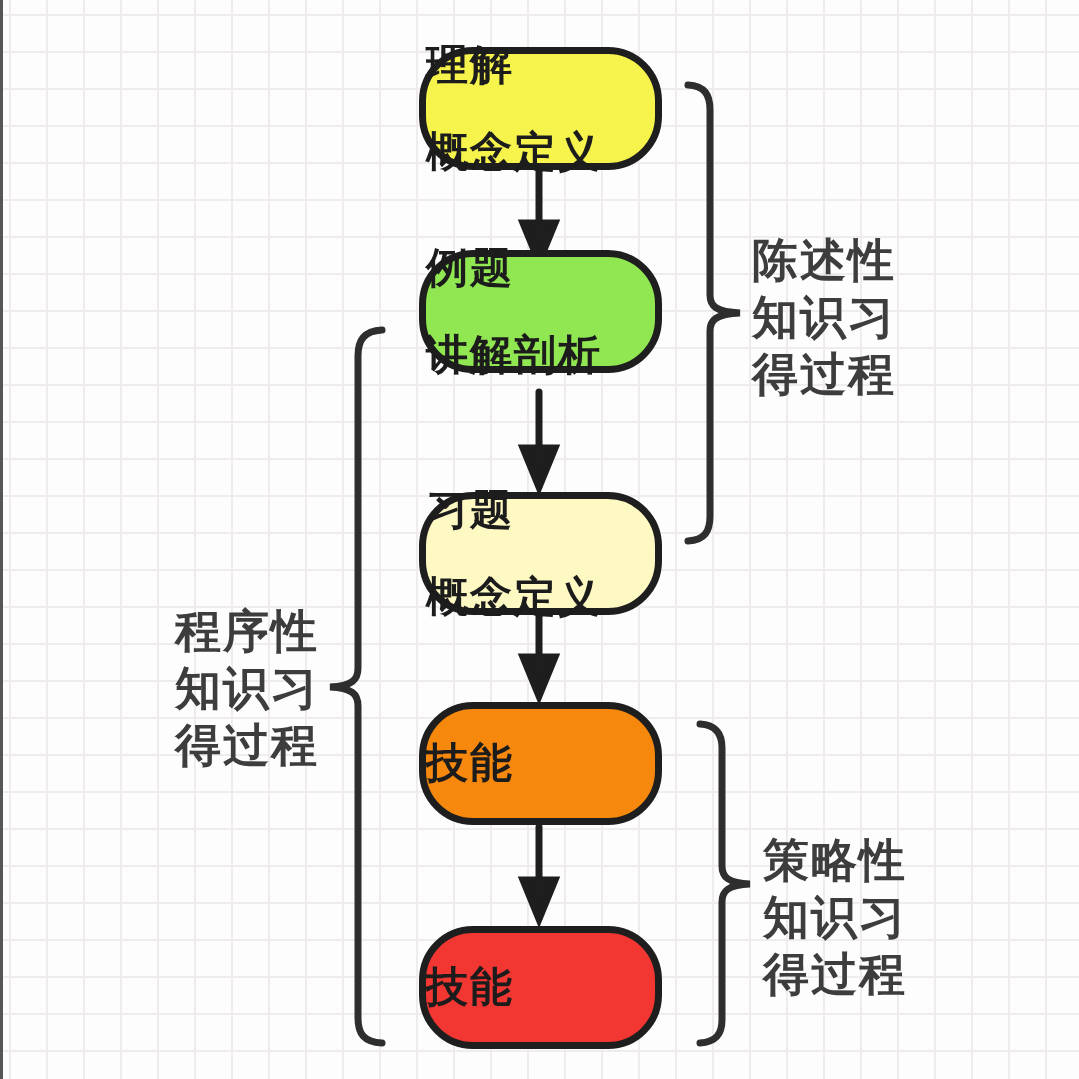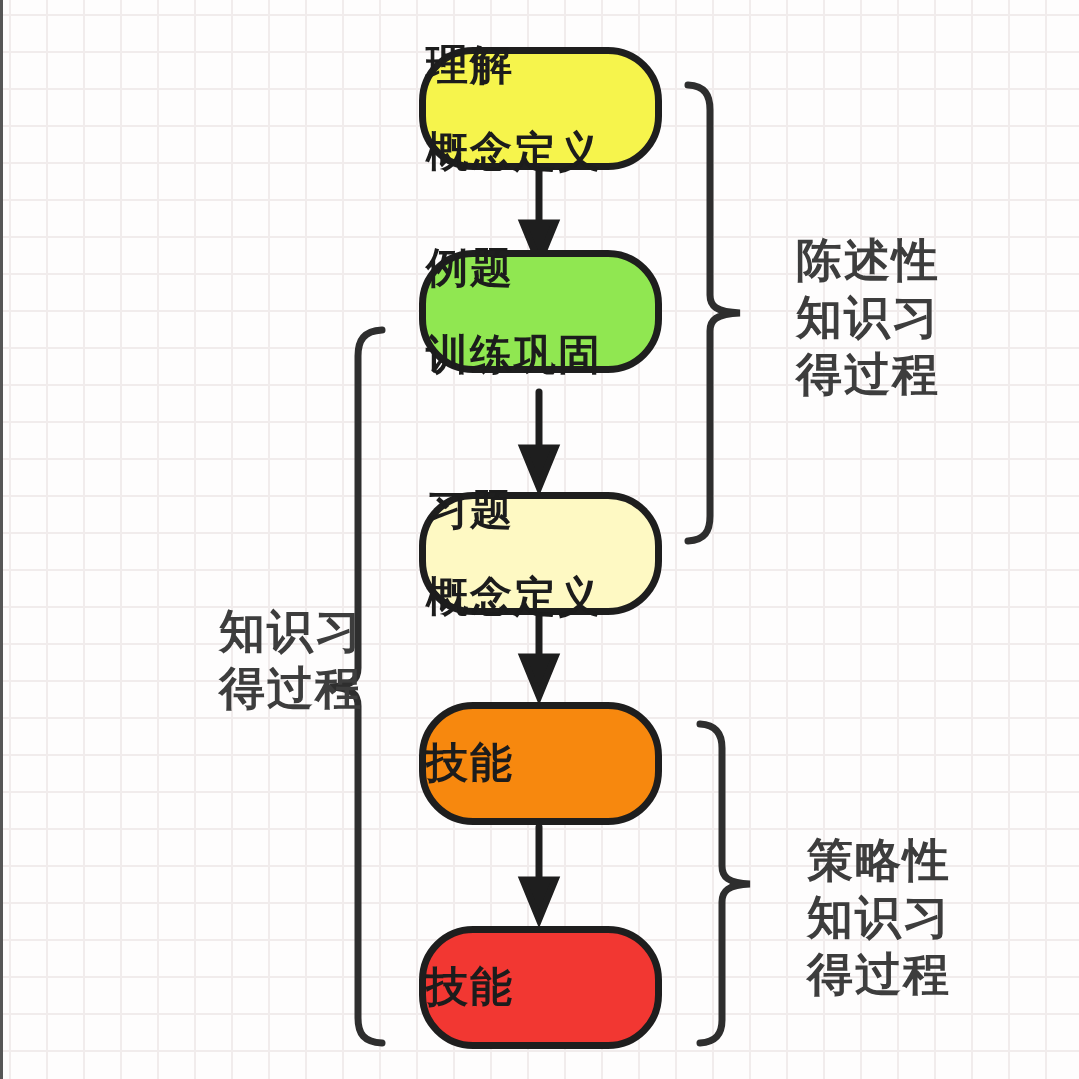--- a/index.html
+++ b/index.html
@@ -69,21 +69,21 @@
     font-size: 46px;
     font-weight: bold;
     line-height: 57px;
     color: #3d3d3d;
     letter-spacing: 2px;
     white-space: nowrap;
   }
   .label-declarative { left: 752px; top: 232px; }
   .label-procedural  { left: 175px; top: 603px; }
   .label-strategic   { left: 763px; top: 800px; margin-top: 32px; }
-  .side-label .line { display: block; padding-left: 44px; }
+  .side-label .line { display: block; }
 </style>
 </head>
 <body>
 
 <div class="canvas">
 
   <div class="grid-bg"></div>
   <div class="left-edge"></div>
 
   <svg class="connectors" viewBox="0 0 1079 1079" xmlns="http://www.w3.org/2000/svg">
@@ -111,39 +111,40 @@
 
     <path d="M700 724 C716 725 722 734 722 748 L722 866 C722 877 728 883 750 884 C728 885 722 891 722 902 L722 1020 C722 1034 716 1042 700 1043" fill="none" stroke="#2e2e2e" stroke-width="7" stroke-linecap="round"></path>
   </svg>
 
   <div class="node node-1" style="background-color: rgb(246, 244, 76);">
     <span>理解</span>
     <span>概念定义</span>
   </div>
   <div class="node node-2" style="background-color: rgb(144, 231, 81);">
     <span>例题</span>
-    <span>训练巩固</span>
+    <span>讲解剖析</span>
   </div>
   <div class="node node-3" style="background-color: #fef9c3;">
     <span>习题</span>
     <span>概念定义</span>
   </div>
   <div class="node node-4" style="background-color: rgb(247, 136, 14);">
     <span>技能</span>
   </div>
   <div class="node node-5" style="background-color: rgb(242, 55, 50);">
     <span>技能</span>
   </div>
 
   <div class="side-label label-declarative">
     <span class="line">陈述性</span>
     <span class="line">知识习</span>
     <span class="line">得过程</span>
   </div>
   <div class="side-label label-procedural">
+    <span class="line">程序性</span>
     <span class="line">知识习</span>
     <span class="line">得过程</span>
   </div>
   <div class="side-label label-strategic">
     <span class="line">策略性</span>
     <span class="line">知识习</span>
     <span class="line">得过程</span>
   </div>
 
 </div>

